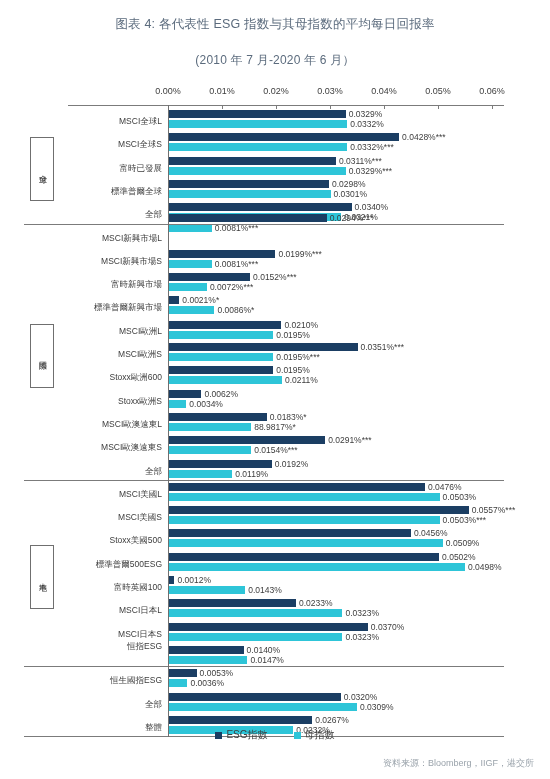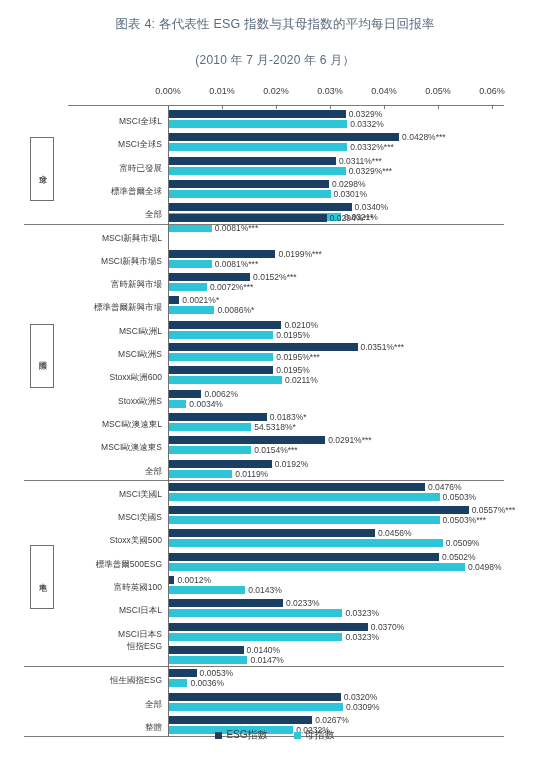--- a/index.html
+++ b/index.html
@@ -247,21 +247,21 @@
           </div>
         </div>
         <div class="catlabel" style="top: 312.9px; right: 388px;">MSCI歐澳遠東L</div>
         <div class="bars" style="top: 305.9px;">
           <div class="bar" style="width: 98.82px;">
             <span class="fill" style="background: rgb(27, 62, 99);"></span>
             <span class="val">0.0183%*</span>
           </div>
           <div class="bar" style="width: 83.16px;">
             <span class="fill" style="background: rgb(46, 197, 216);"></span>
-            <span class="val">54.5318%*</span>
+            <span class="val">88.9817%*</span>
           </div>
         </div>
         <div class="catlabel" style="top: 336.2px; right: 388px;">MSCI歐澳遠東S</div>
         <div class="bars" style="top: 329.2px;">
           <div class="bar" style="width: 157.14px;">
             <span class="fill" style="background: rgb(27, 62, 99);"></span>
             <span class="val">0.0291%***</span>
           </div>
           <div class="bar" style="width: 83.16px;">
             <span class="fill" style="background: rgb(46, 197, 216);"></span>
@@ -296,21 +296,21 @@
             <span class="fill" style="background: rgb(27, 62, 99);"></span>
             <span class="val">0.0557%***</span>
           </div>
           <div class="bar" style="width: 271.62px;">
             <span class="fill" style="background: rgb(46, 197, 216);"></span>
             <span class="val">0.0503%***</span>
           </div>
         </div>
         <div class="catlabel" style="top: 429.4px; right: 388px;">Stoxx美國500</div>
         <div class="bars" style="top: 422.4px;">
-          <div class="bar" style="width: 207px;">
+          <div class="bar" style="width: 243px;">
             <span class="fill" style="background: rgb(27, 62, 99);"></span>
             <span class="val">0.0456%</span>
           </div>
           <div class="bar" style="width: 274.86px;">
             <span class="fill" style="background: rgb(46, 197, 216);"></span>
             <span class="val">0.0509%</span>
           </div>
         </div>
         <div class="catlabel" style="top: 452.7px; right: 388px;">標準普爾500ESG</div>
         <div class="bars" style="top: 445.7px;">
@@ -329,21 +329,21 @@
             <span class="fill" style="background: rgb(27, 62, 99);"></span>
             <span class="val">0.0012%</span>
           </div>
           <div class="bar" style="width: 77.22px;">
             <span class="fill" style="background: rgb(46, 197, 216);"></span>
             <span class="val">0.0143%</span>
           </div>
         </div>
         <div class="catlabel" style="top: 499.3px; right: 388px;">MSCI日本L</div>
         <div class="bars" style="top: 492.3px;">
-          <div class="bar" style="width: 115px;">
+          <div class="bar" style="width: 128px;">
             <span class="fill" style="background: rgb(27, 62, 99);"></span>
             <span class="val">0.0233%</span>
           </div>
           <div class="bar" style="width: 174.42px;">
             <span class="fill" style="background: rgb(46, 197, 216);"></span>
             <span class="val">0.0323%</span>
           </div>
         </div>
         <div class="catlabel" style="top: 522.6px; right: 388px;">MSCI日本S</div>
         <div class="bars" style="top: 515.6px;">
@@ -377,21 +377,21 @@
             <span class="fill" style="background: rgb(46, 197, 216);"></span>
             <span class="val">0.0036%</span>
           </div>
         </div>
         <div class="catlabel" style="top: 592.5px; right: 388px;">全部</div>
         <div class="bars" style="top: 585.5px;">
           <div class="bar" style="width: 172.8px;">
             <span class="fill" style="background: rgb(27, 62, 99);"></span>
             <span class="val">0.0320%</span>
           </div>
-          <div class="bar" style="width: 175px; text-decoration: underline;">
+          <div class="bar" style="width: 189px; text-decoration: underline;">
             <span class="fill" style="background: rgb(46, 197, 216);"></span>
             <span class="val">0.0309%</span>
           </div>
         </div>
         <div class="catlabel" style="top: 615.8px; right: 388px;">整體</div>
         <div class="bars" style="top: 608.8px;">
           <div class="bar" style="width: 144.18px;">
             <span class="fill" style="background: rgb(27, 62, 99);"></span>
             <span class="val">0.0267%</span>
           </div>
@@ -423,13 +423,14 @@
       <div class="lgitem">
         <span class="swatch" style="background: rgb(27, 62, 99);"></span>
         <span class="lglabel">ESG指數</span>
       </div>
       <div class="lgitem">
         <span class="swatch" style="background: rgb(46, 197, 216);"></span>
         <span class="lglabel">母指數</span>
       </div>
     </div>
 
+  <div class="source">资料来源：Bloomberg，IIGF，港交所</div>
 </div>
 
 </body></html>

